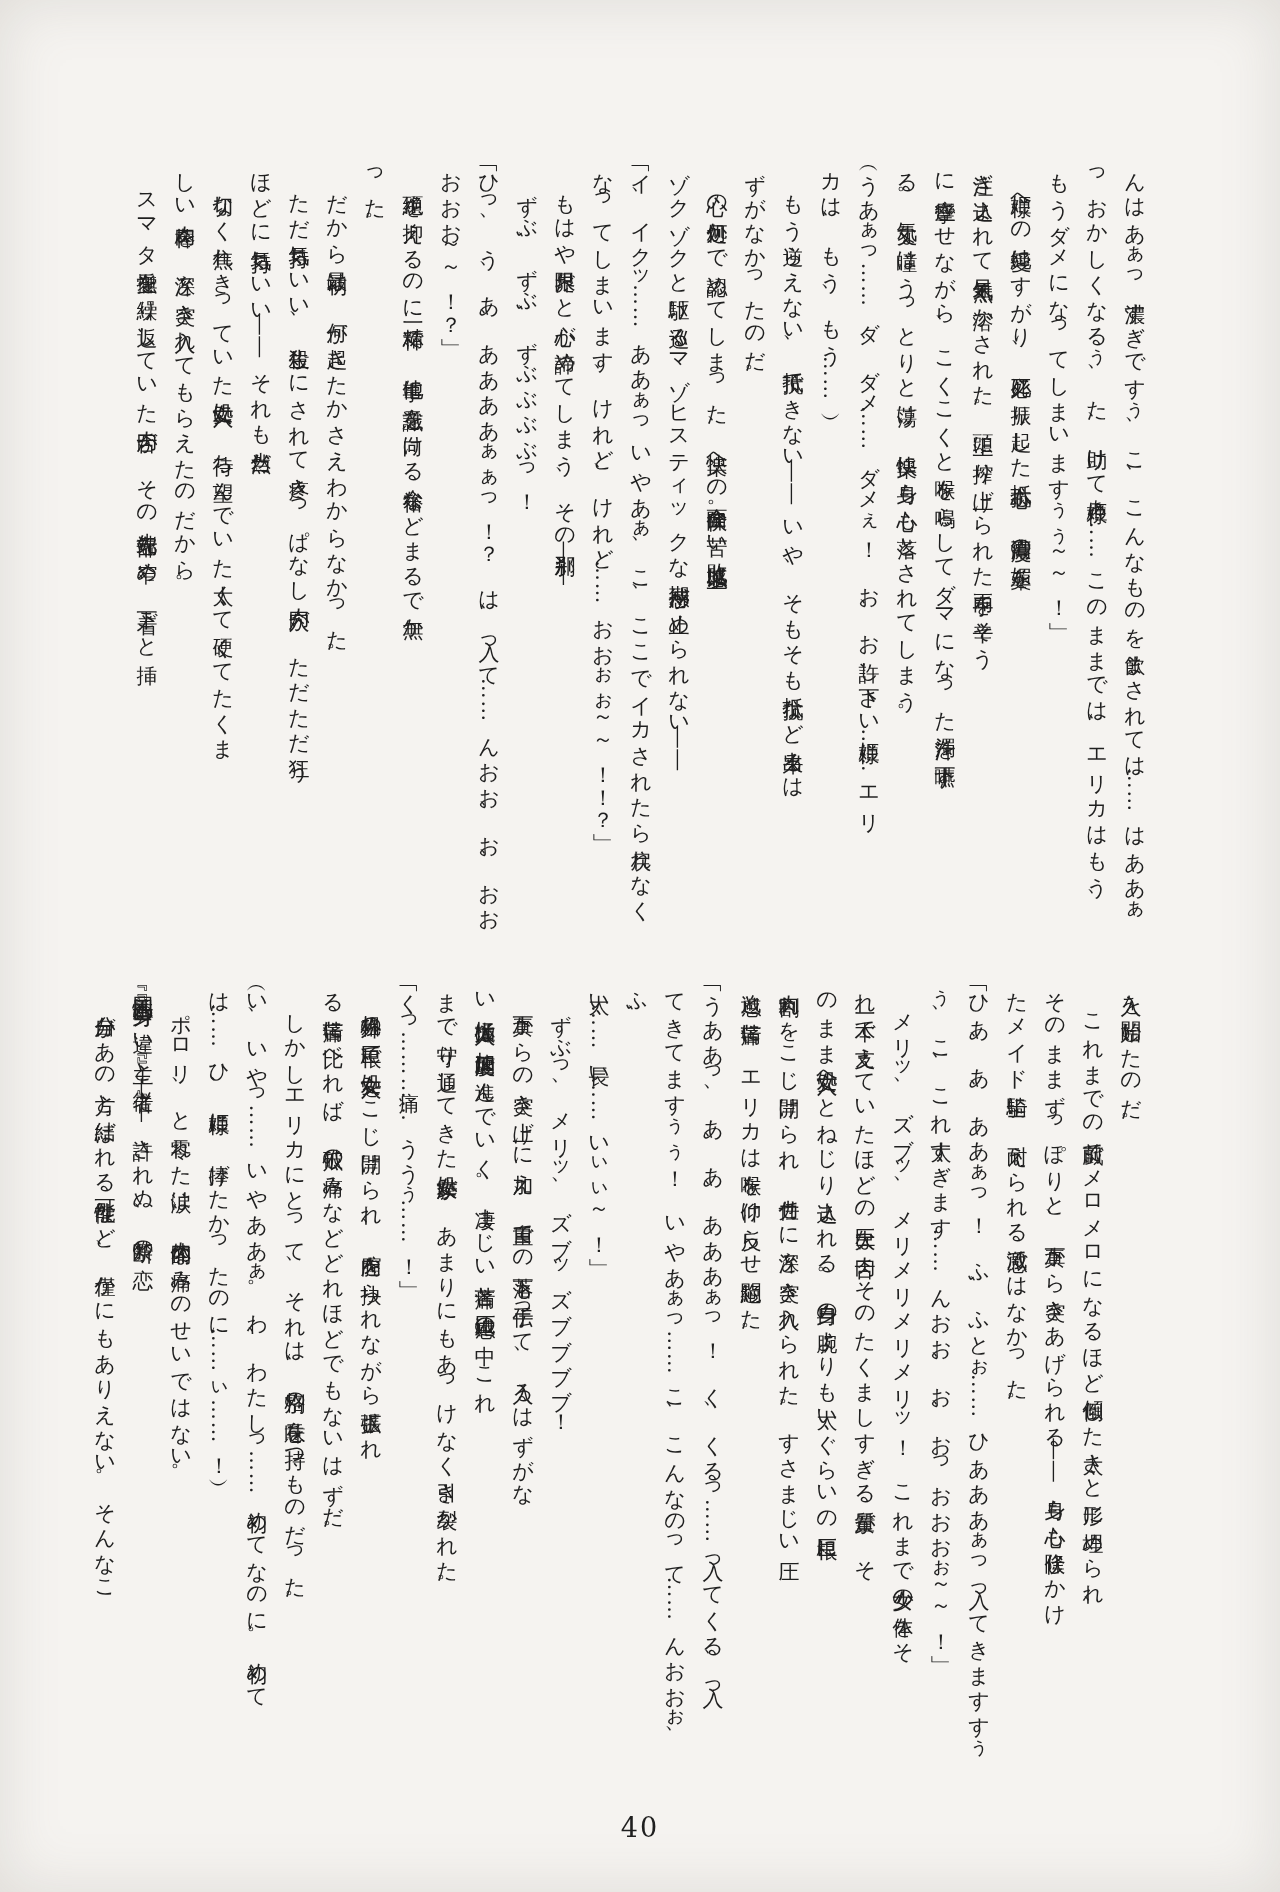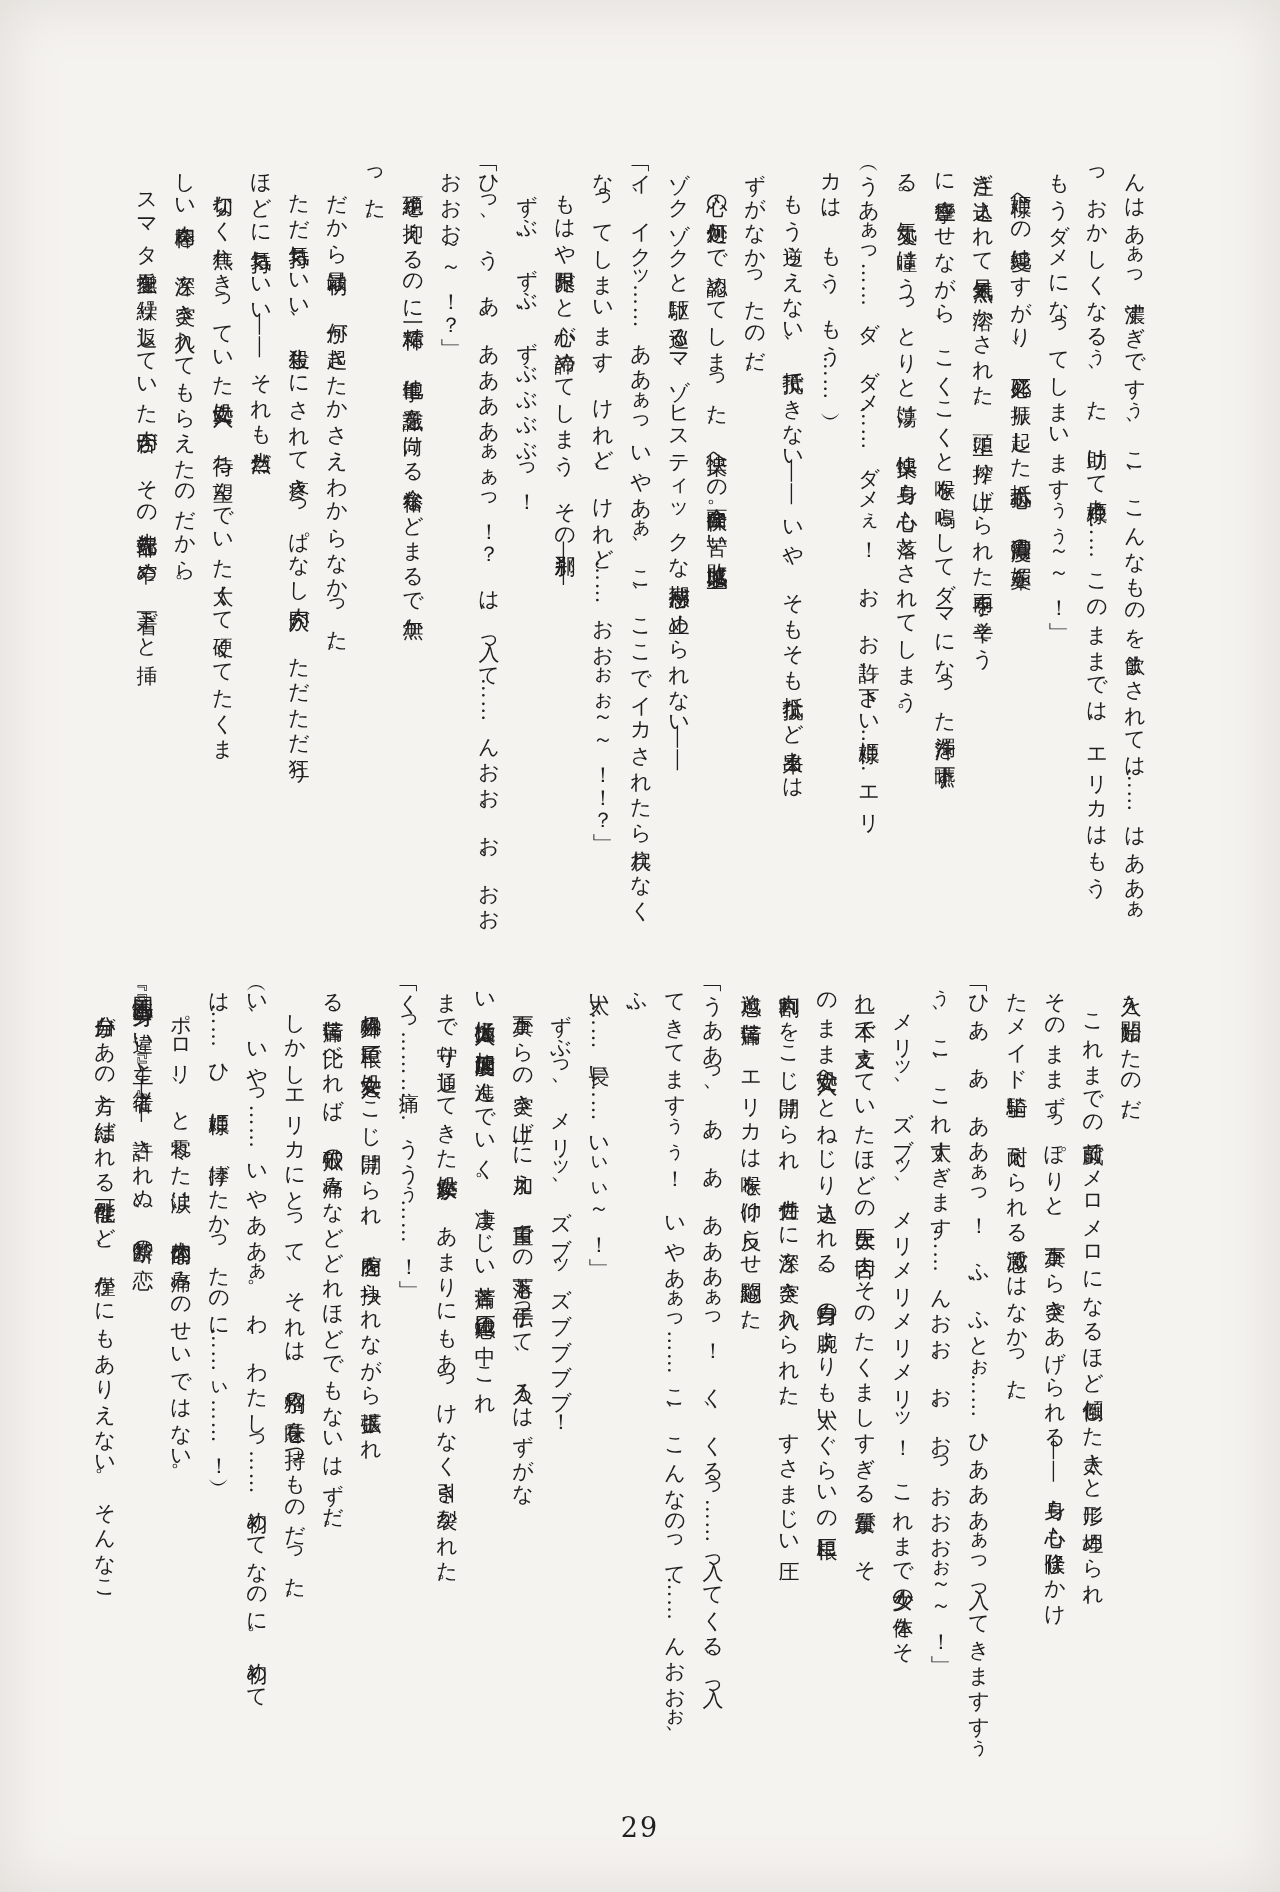--- a/index.html
+++ b/index.html
@@ -115,14 +115,14 @@
       <p class="ind">規格外の巨根で処女穴をこじ開けられ、膣肉を抉られながら拡張され</p>
       <p>る苦痛に比べれば、破瓜の痛みなどどれほどでもないはずだ。</p>
       <p class="ind">しかしエリカにとって、それは、格別の意味を持つものだった。</p>
       <p>（い、いやっ……いやああぁ。わ、わたしっ……初めてなのに。初めて</p>
       <p>は……ひ、姫様に、捧げたかったのに……ぃ……！）</p>
       <p class="ind">ポロリ、と零れた涙は、肉体的な痛みのせいではない。</p>
       <p>『同性同士』『身分の違い』『主と従者』――許されぬ、禁断の恋。</p>
       <p class="ind">自分があの方と結ばれる可能性など、僅かにもありえない。そんなこ</p>
     </div>
 
-  <div class="page-number">29</div>
+  <div class="page-number">40</div>
 </div>
 
 </body></html>

